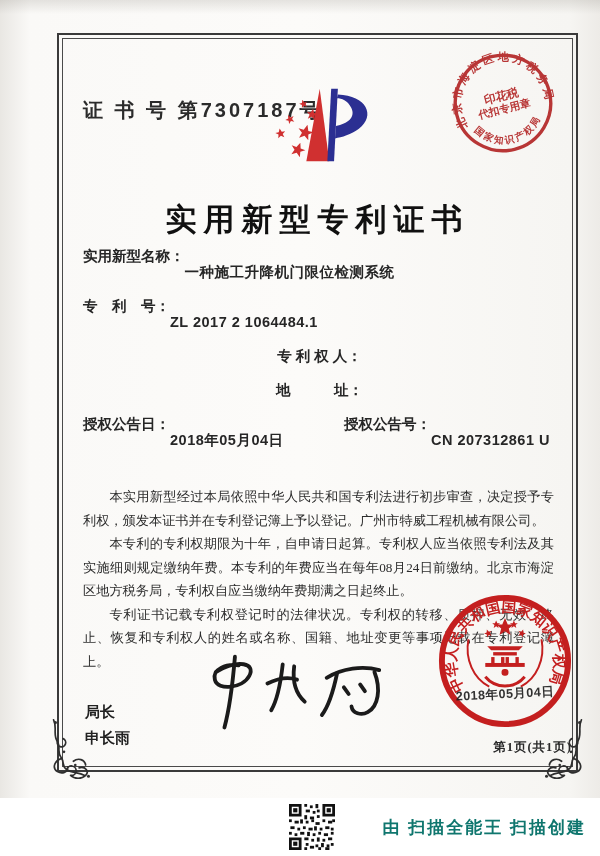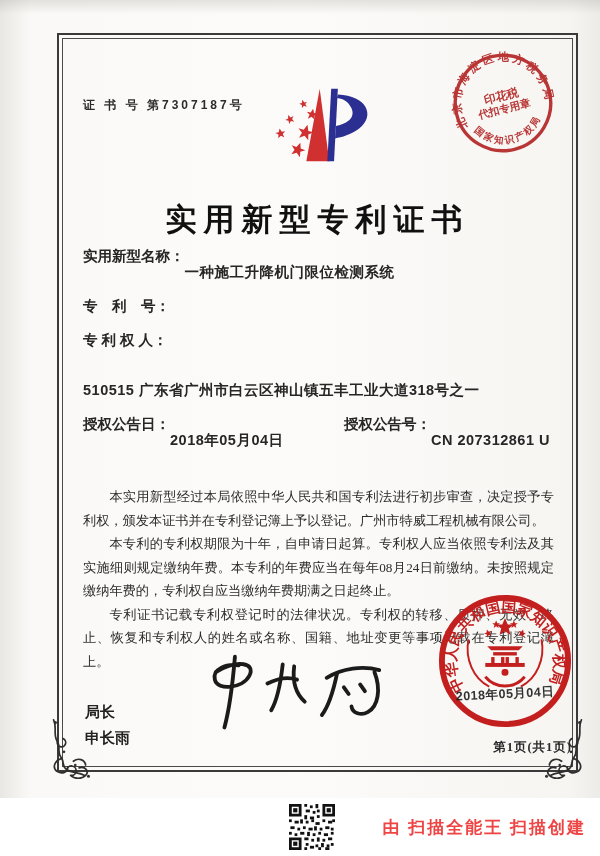--- a/index.html
+++ b/index.html
@@ -28,31 +28,31 @@
     position:absolute; left:3px; top:3px; right:3px; bottom:3px;
     border:1px solid #4a4a4a; background:transparent;
   }
   .flourish { position:absolute; width:66px; height:66px; color:#2e2e2e; }
   .flourish.bl { left:-16px; bottom:-16px; }
   .flourish.br { right:-16px; bottom:-16px; transform:scaleX(-1); }
   
   .cert-number {
     position:absolute; left:20px; top:58px;
     font-family:"Liberation Sans","DejaVu Sans",sans-serif;
-    font-size:12px; font-weight:600; letter-spacing:3px; color:#2b2b2b;
+    font-size:20px; font-weight:600; letter-spacing:3px; color:#2b2b2b;
   }
   .logo { position:absolute; left:50%; top:44px; transform:translateX(-44%); width:140px; height:86px; }
   .cert-title {
     position:absolute; left:0; right:0; top:136px; text-align:center;
     font-size:31px; font-weight:700; letter-spacing:7px; color:#101010;margin-top:24px;
   }
   .fields { position:absolute; left:20px; right:16px; top:208px;
     font-family:"Liberation Sans","DejaVu Sans",sans-serif;
     font-size:14.5px; font-weight:700; color:#262626; }
-  .field-row { display:flex; margin-bottom:14.5px; line-height:1.35; }
+  .field-row { display:flex; margin-bottom:14.5px; line-height:1.35;justify-content:center; }
   .field-label { flex:0 0 auto; white-space:pre; }
   .field-value { flex:1 1 auto; letter-spacing:.5px;margin-top:16px; }
   .field-row.grant { display:flex; justify-content:space-between; padding-right:6px;gap:48px; }
   .grant-pair { display:flex; }
   
   .body-text { position:absolute; left:20px; right:18px; top:446px;
     font-size:13.2px; line-height:1.78; color:#2c2c2c; text-align:justify; font-weight:500; }
   .body-text p { text-indent:2em; }
   
   .director { position:absolute; left:22px; top:660px;
@@ -69,21 +69,21 @@
     font-size:12.5px; font-weight:700; color:#1c1c1c; transform:rotate(-3deg); opacity:.9;
     letter-spacing:.5px; white-space:nowrap;
   }
   .seal-tax { position:absolute; left:450px; top:50px; width:106px; height:106px;
     transform:rotate(-14deg); z-index:6; opacity:.92; }
   
   .scan-bar { position:absolute; left:0; top:798px; width:600px; height:58px; background:#fff;
     display:flex; align-items:center; justify-content:flex-end; gap:12px; padding-right:14px; }
   .qr { width:46px; height:46px; }
   .scan-label { font-family:"Liberation Sans","DejaVu Sans",sans-serif;
-    font-size:17px; font-weight:700; color:#ef4444; letter-spacing:2px;margin-left:36px; }
+    font-size:17px; font-weight:700; color:#0f766e; letter-spacing:2px;margin-left:36px; }
 </style>
 </head>
 <body>
 
 <div class="photo">
 
   <svg class="seal-tax" viewBox="0 0 100 100">
     <circle cx="50" cy="50" r="45" fill="none" stroke="#b32626" stroke-width="3.2"></circle>
     <defs>
       <path id="taxTop" d="M 12.4,63.7 A 40,40 0 1 1 87.6,63.7" fill="none"></path>
@@ -156,42 +156,43 @@
 
       <div class="cert-title">实用新型专利证书</div>
 
       <div class="fields">
         <div class="field-row">
           <span class="field-label">实用新型名称：</span>
           <span class="field-value">一种施工升降机门限位检测系统</span>
         </div>
         <div class="field-row">
           <span class="field-label">专　利　号：</span>
+          <span class="field-value">ZL 2017 2 1064484.1</span>
         </div>
         <div class="field-row">
           <span class="field-label">专 利 权 人：</span>
         </div>
         <div class="field-row">
-          <span class="field-value">510515 广东省广州市白云区神山镇五丰工业大道318号之一</span>
+          <span class="field-label">地　　　址：</span>
         </div>
         <div class="field-row grant">
           <span class="grant-pair">
             <span class="field-label">授权公告日：</span>
             <span class="field-value">2018年05月04日</span>
           </span>
           <span class="grant-pair">
             <span class="field-label">授权公告号：</span>
             <span class="field-value">CN 207312861 U</span>
           </span>
         </div>
       </div>
 
       <div class="body-text">
         <p>本实用新型经过本局依照中华人民共和国专利法进行初步审查，决定授予专利权，颁发本证书并在专利登记簿上予以登记。广州市特威工程机械有限公司。</p>
-        <p>本专利的专利权期限为十年，自申请日起算。专利权人应当依照专利法及其实施细则规定缴纳年费。本专利的年费应当在每年08月24日前缴纳。未按照规定缴纳年费的，专利权自应当缴纳年费期满之日起终止。</p>
+        <p>本专利的专利权期限为十年，自申请日起算。专利权人应当依照专利法及其实施细则规定缴纳年费。本专利的年费应当在每年08月24日前缴纳。北京市海淀区地方税务局，专利权自应当缴纳年费期满之日起终止。</p>
         <p>专利证书记载专利权登记时的法律状况。专利权的转移、质押、无效、终止、恢复和专利权人的姓名或名称、国籍、地址变更等事项记载在专利登记簿上。</p>
       </div>
 
       <div class="director">
         <div>局长</div>
         <div>申长雨</div>
       </div>
       <svg class="signature" viewBox="0 0 240 90">
         <g fill="none" stroke="#1b1b1b" stroke-width="4" stroke-linecap="round">
           <path d="M34,22 C58,8 76,13 69,26 C62,39 36,42 33,30 C30,19 45,13 58,15"></path>

